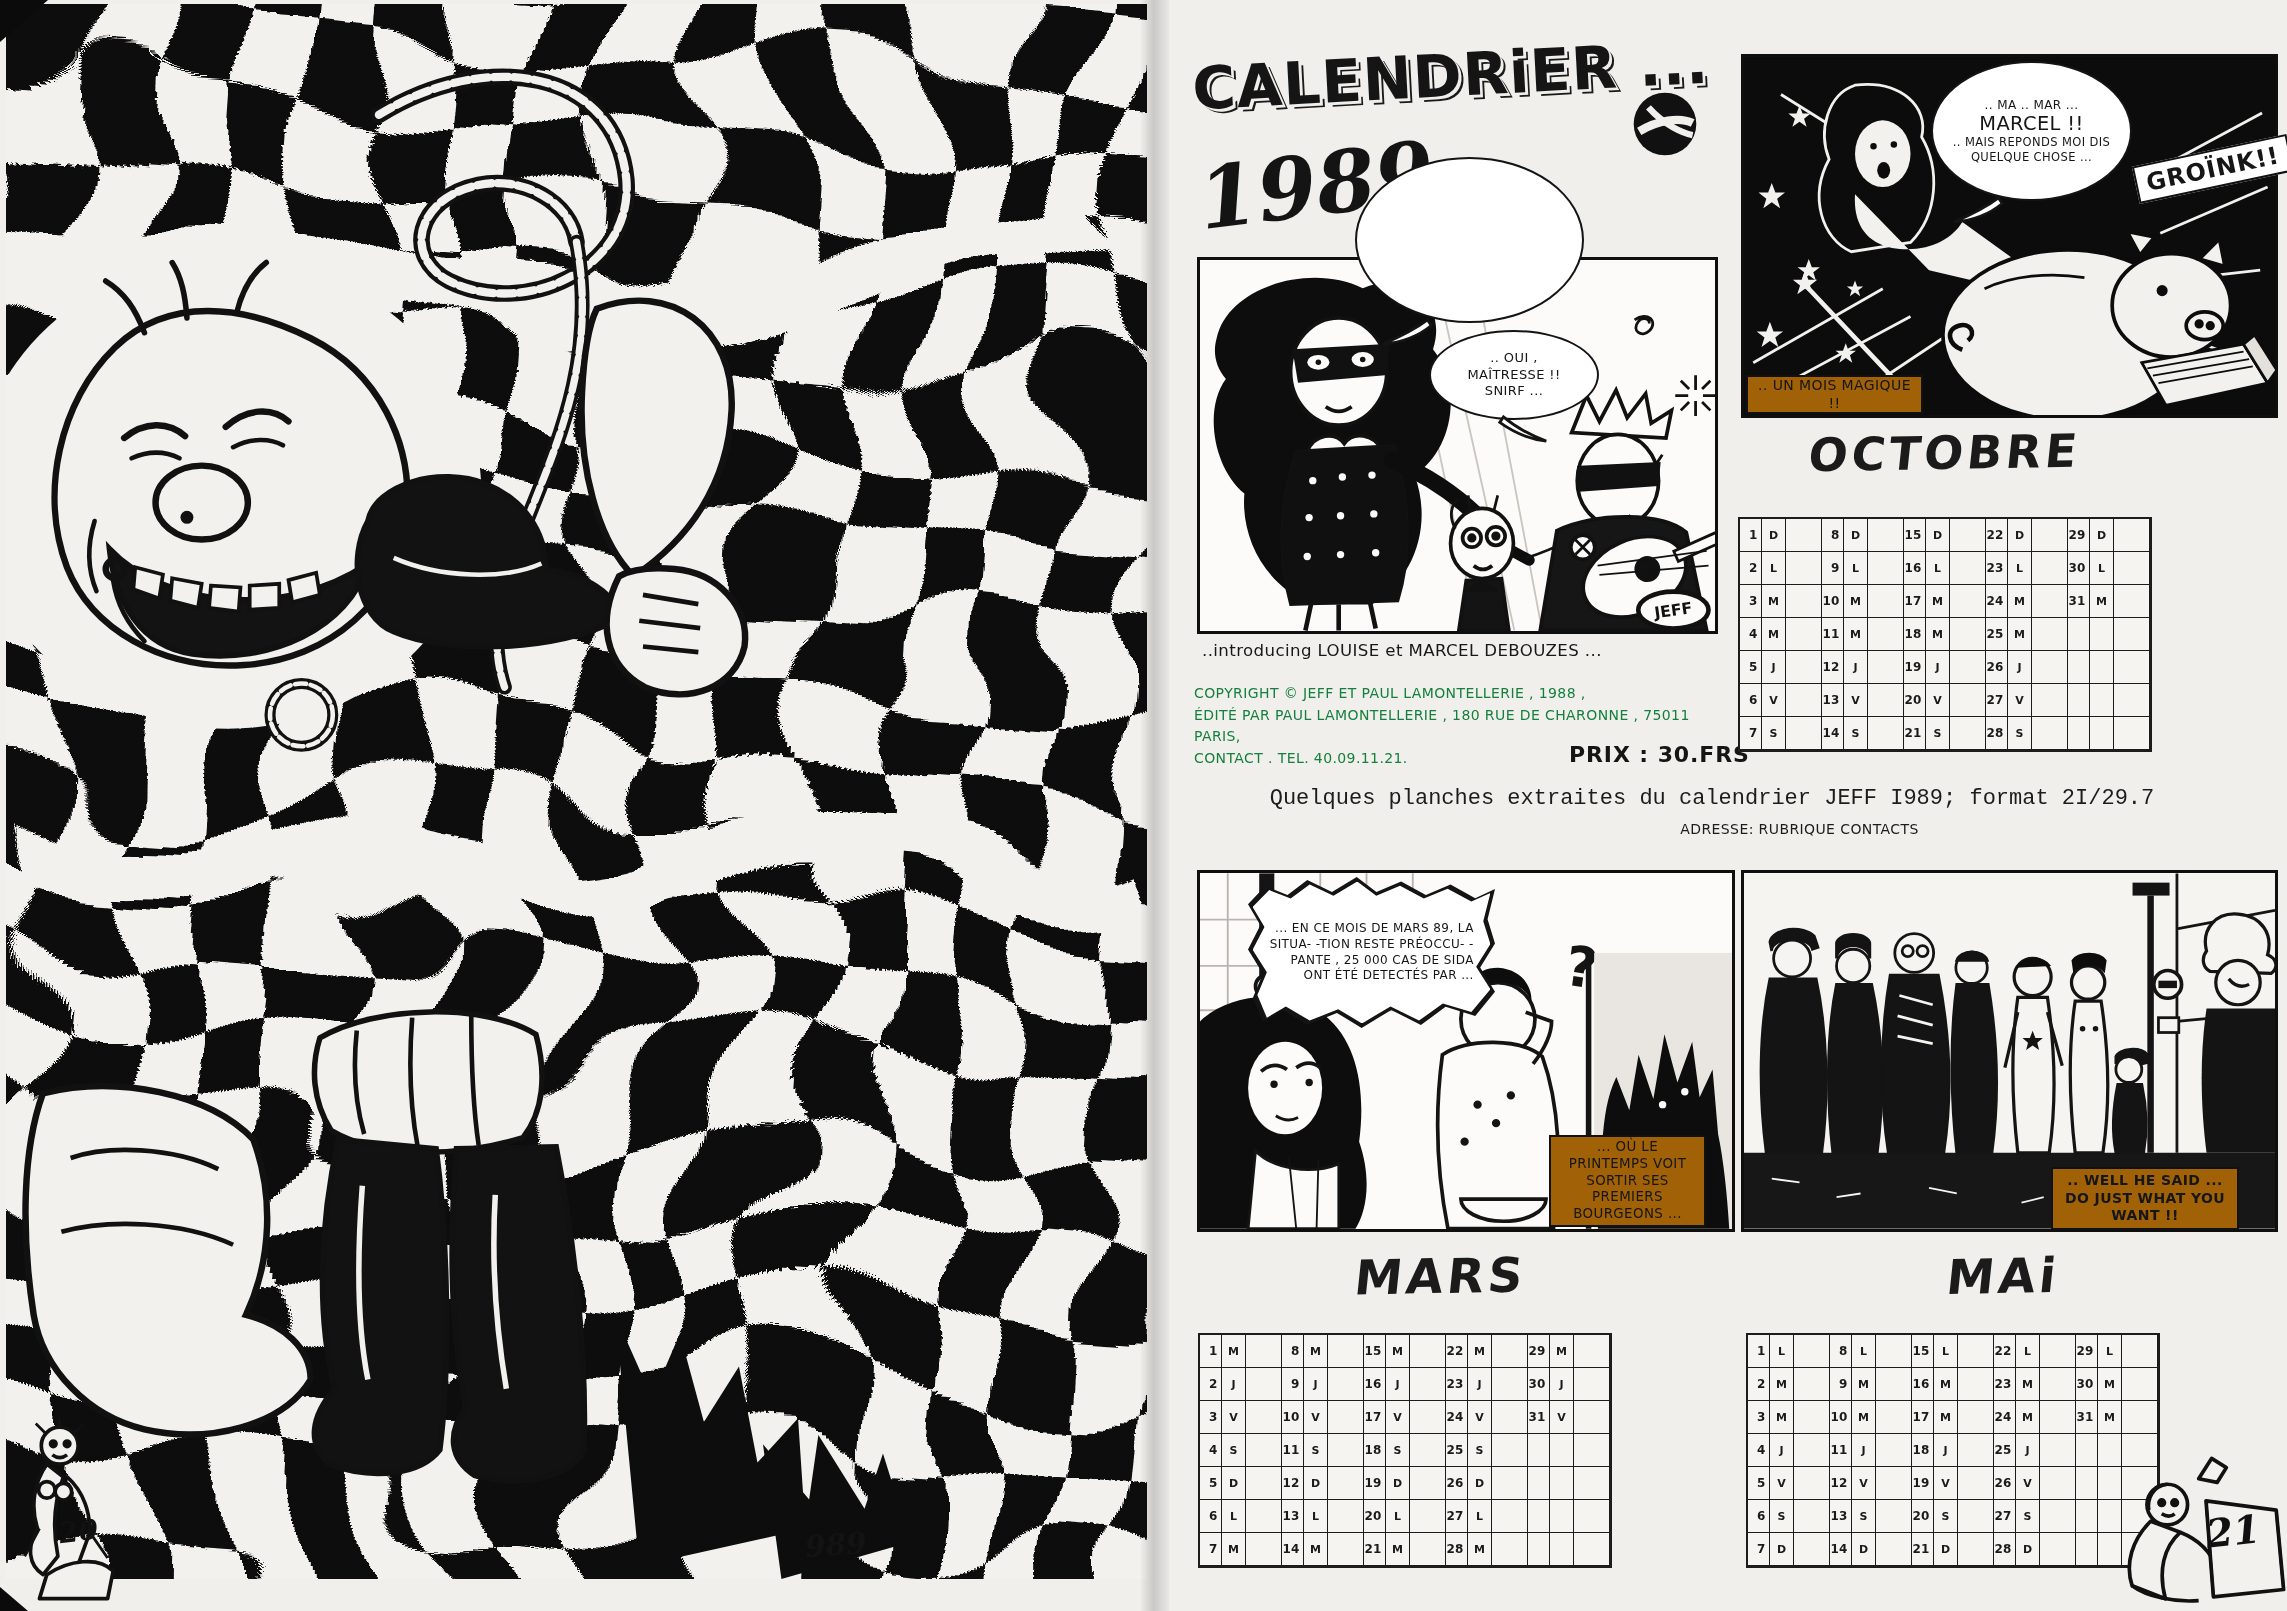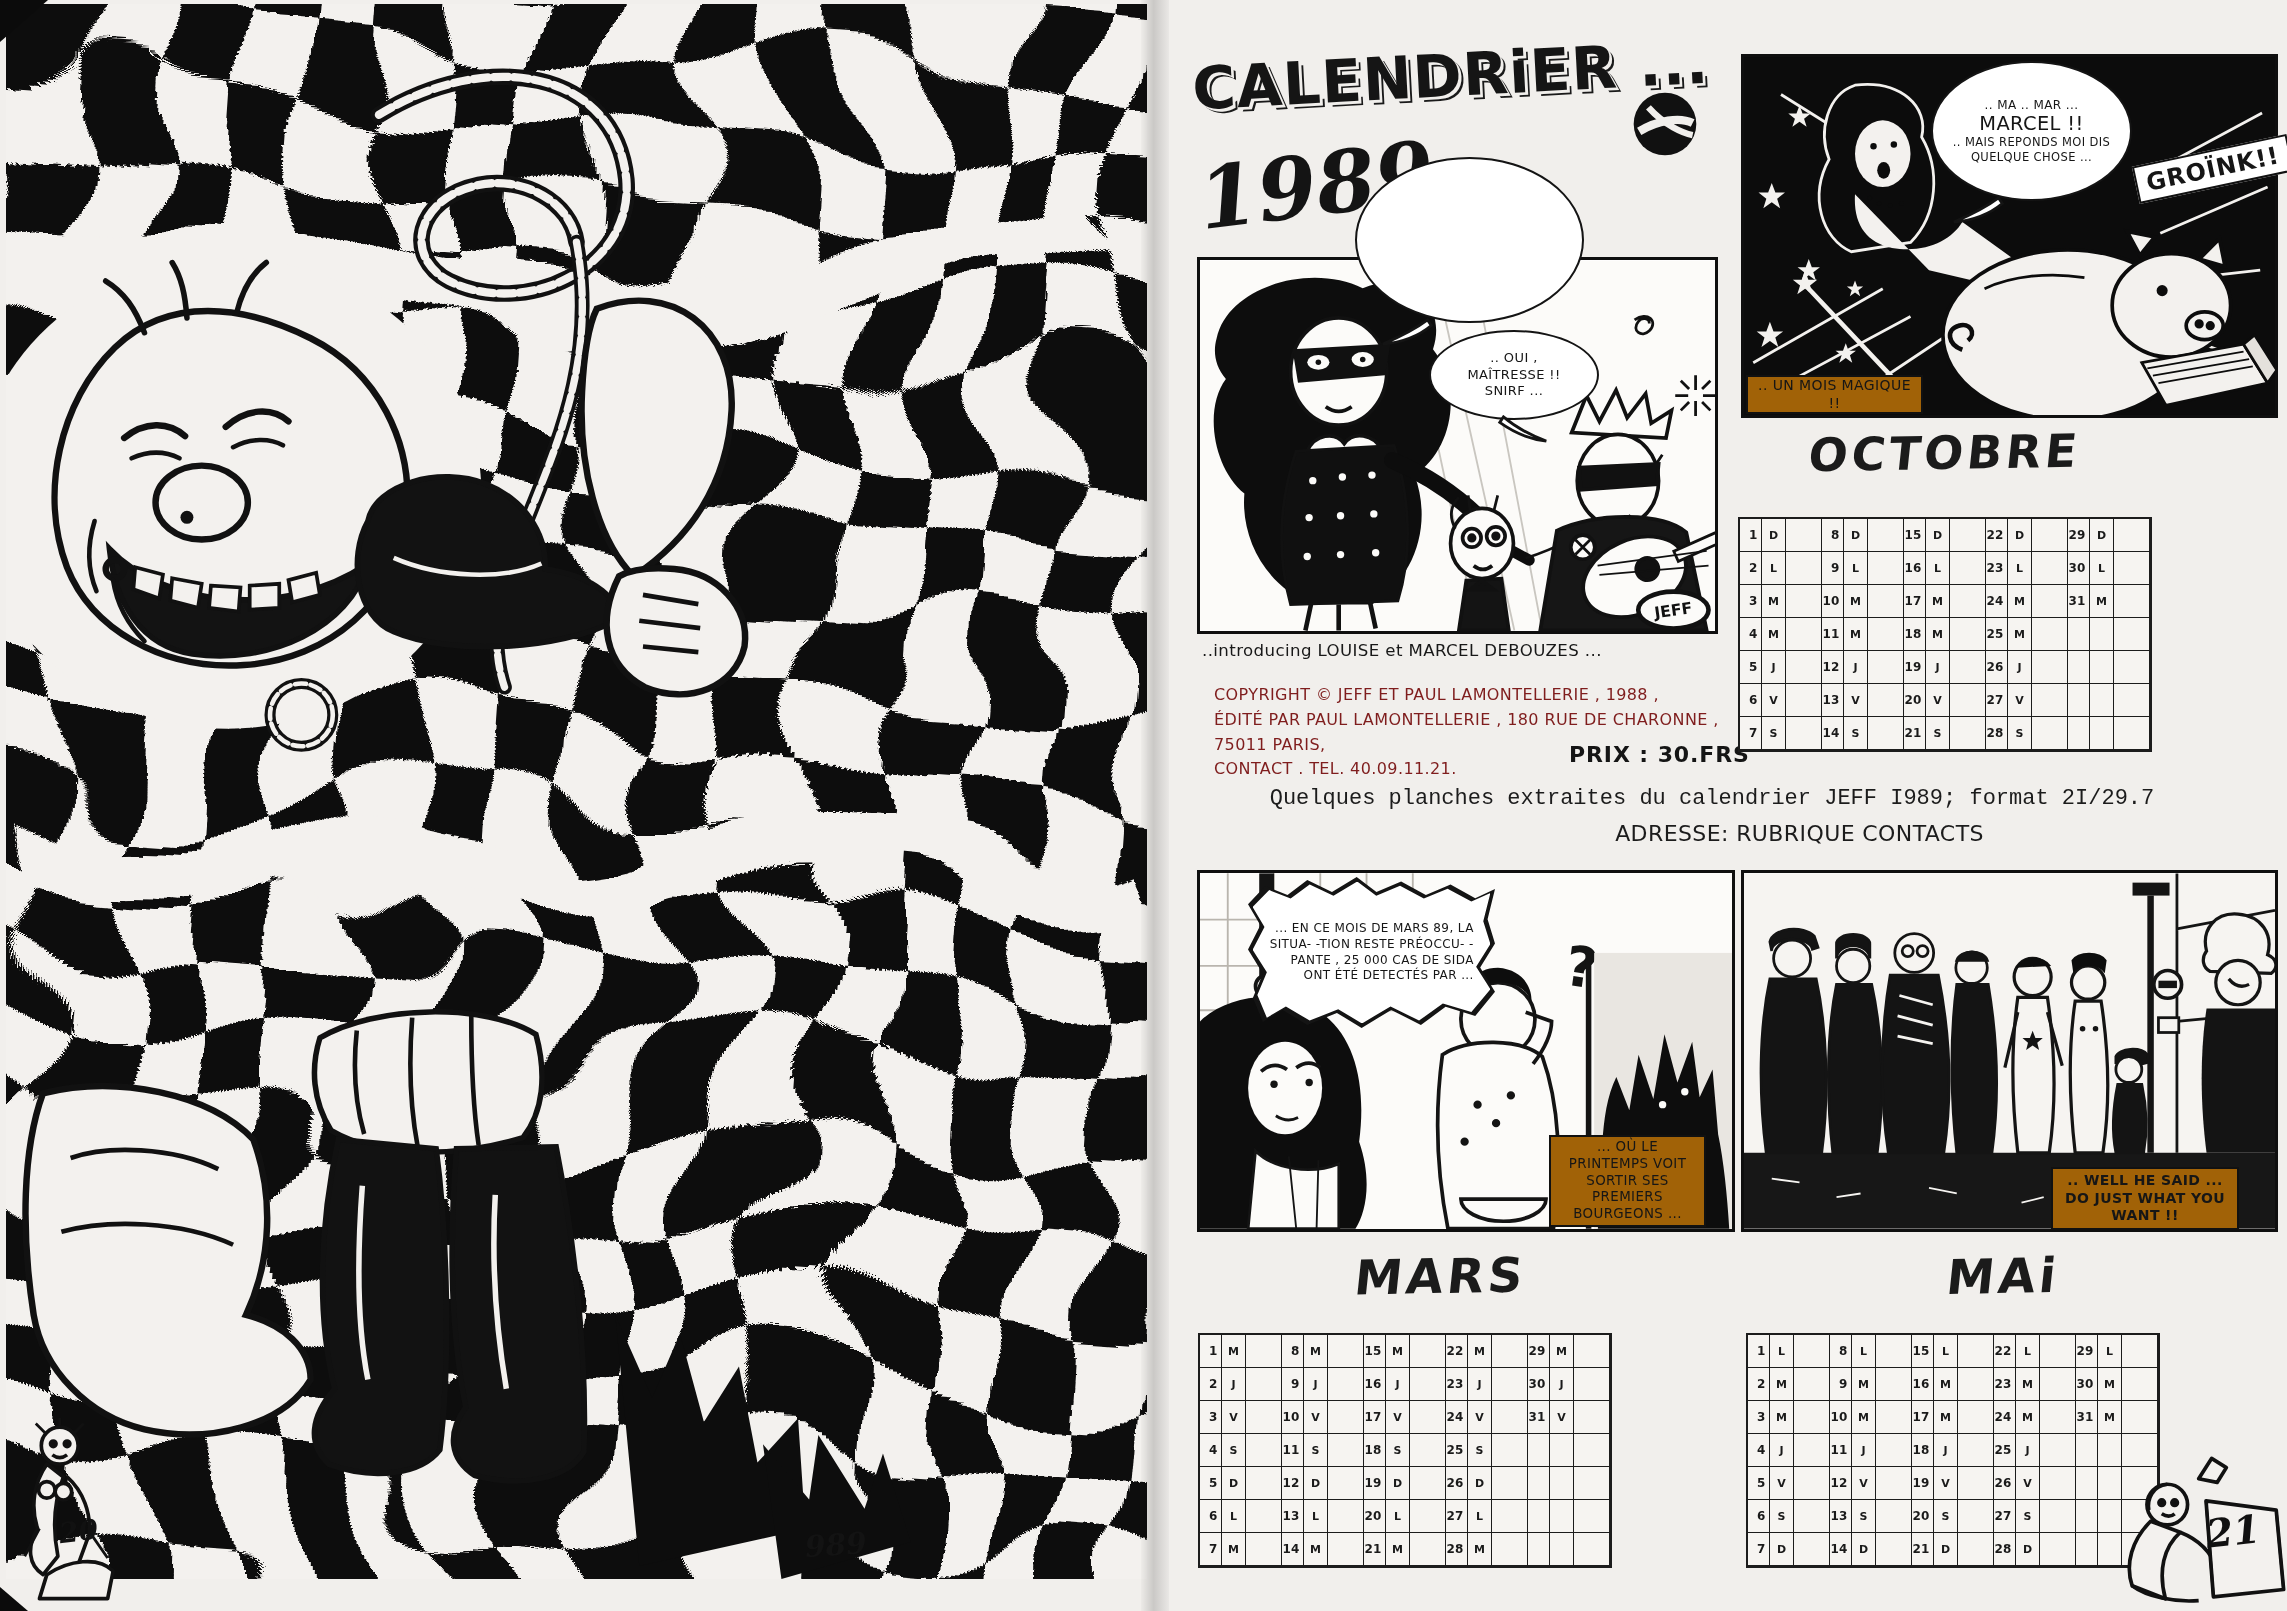--- a/index.html
+++ b/index.html
@@ -47,24 +47,24 @@
                transform:skewX(-7deg) rotate(-1deg);white-space:nowrap;}
   
   .cal-grid{position:absolute;display:grid;grid-template-columns:repeat(5,22px 24px 36px);
             grid-auto-rows:33px;border:2.8px solid #1c1c1c;background:#f6f4f1;z-index:4;}
   .cal-c{border-right:1.8px solid #1c1c1c;border-bottom:1.8px solid #1c1c1c;box-sizing:border-box;
          display:flex;align-items:center;color:#1a1a1a;}
   .cal-num{justify-content:flex-end;padding-right:3.7px;font-size:12px;font-weight:bold;}
   .cal-wd{justify-content:center;font-size:11px;font-weight:bold;}
   
   .caption-line{position:absolute;font-size:16.6px;color:#181818;}
-  .pub-block{position:absolute;left:1194px;top:683px;width:545px;font-size:16px;line-height:1.55;color:#7f1d1d;margin-left:20px;}
+  .pub-block{position:absolute;left:1194px;top:683px;width:545px;font-size:14px;line-height:1.55;color:#15803d;}
   .price{position:absolute;left:1569px;top:742px;font-size:22px;font-weight:bold;letter-spacing:0.9px;color:#151515;text-align:right;}
   .note1{position:absolute;left:1255px;top:786px;width:914px;text-align:center;font-size:22px;color:#1c1c1c;}
-  .note2{position:absolute;left:1569px;top:821px;width:461px;text-align:center;font-size:22px;color:#1c1c1c;}
+  .note2{position:absolute;left:1569px;top:821px;width:461px;text-align:center;font-size:14px;color:#1c1c1c;}
   
   .pageno{position:absolute;font-family:"DejaVu Serif",serif;font-style:italic;font-weight:bold;color:#111;z-index:8;}
   .pageno-left{left:59px;top:1515px;font-size:28px;transform:rotate(-7deg);}
   .pageno-right{left:2206px;top:1508px;font-size:39px;transform:rotate(-6deg);}
   .sig-989{position:absolute;left:805px;top:1527px;font-family:"DejaVu Serif",serif;font-style:italic;
            font-weight:bold;font-size:29.5px;transform:rotate(-4deg);color:#131313;z-index:8;}
   .doodle{position:absolute;z-index:7;}
 </style>
 </head>
 <body>

